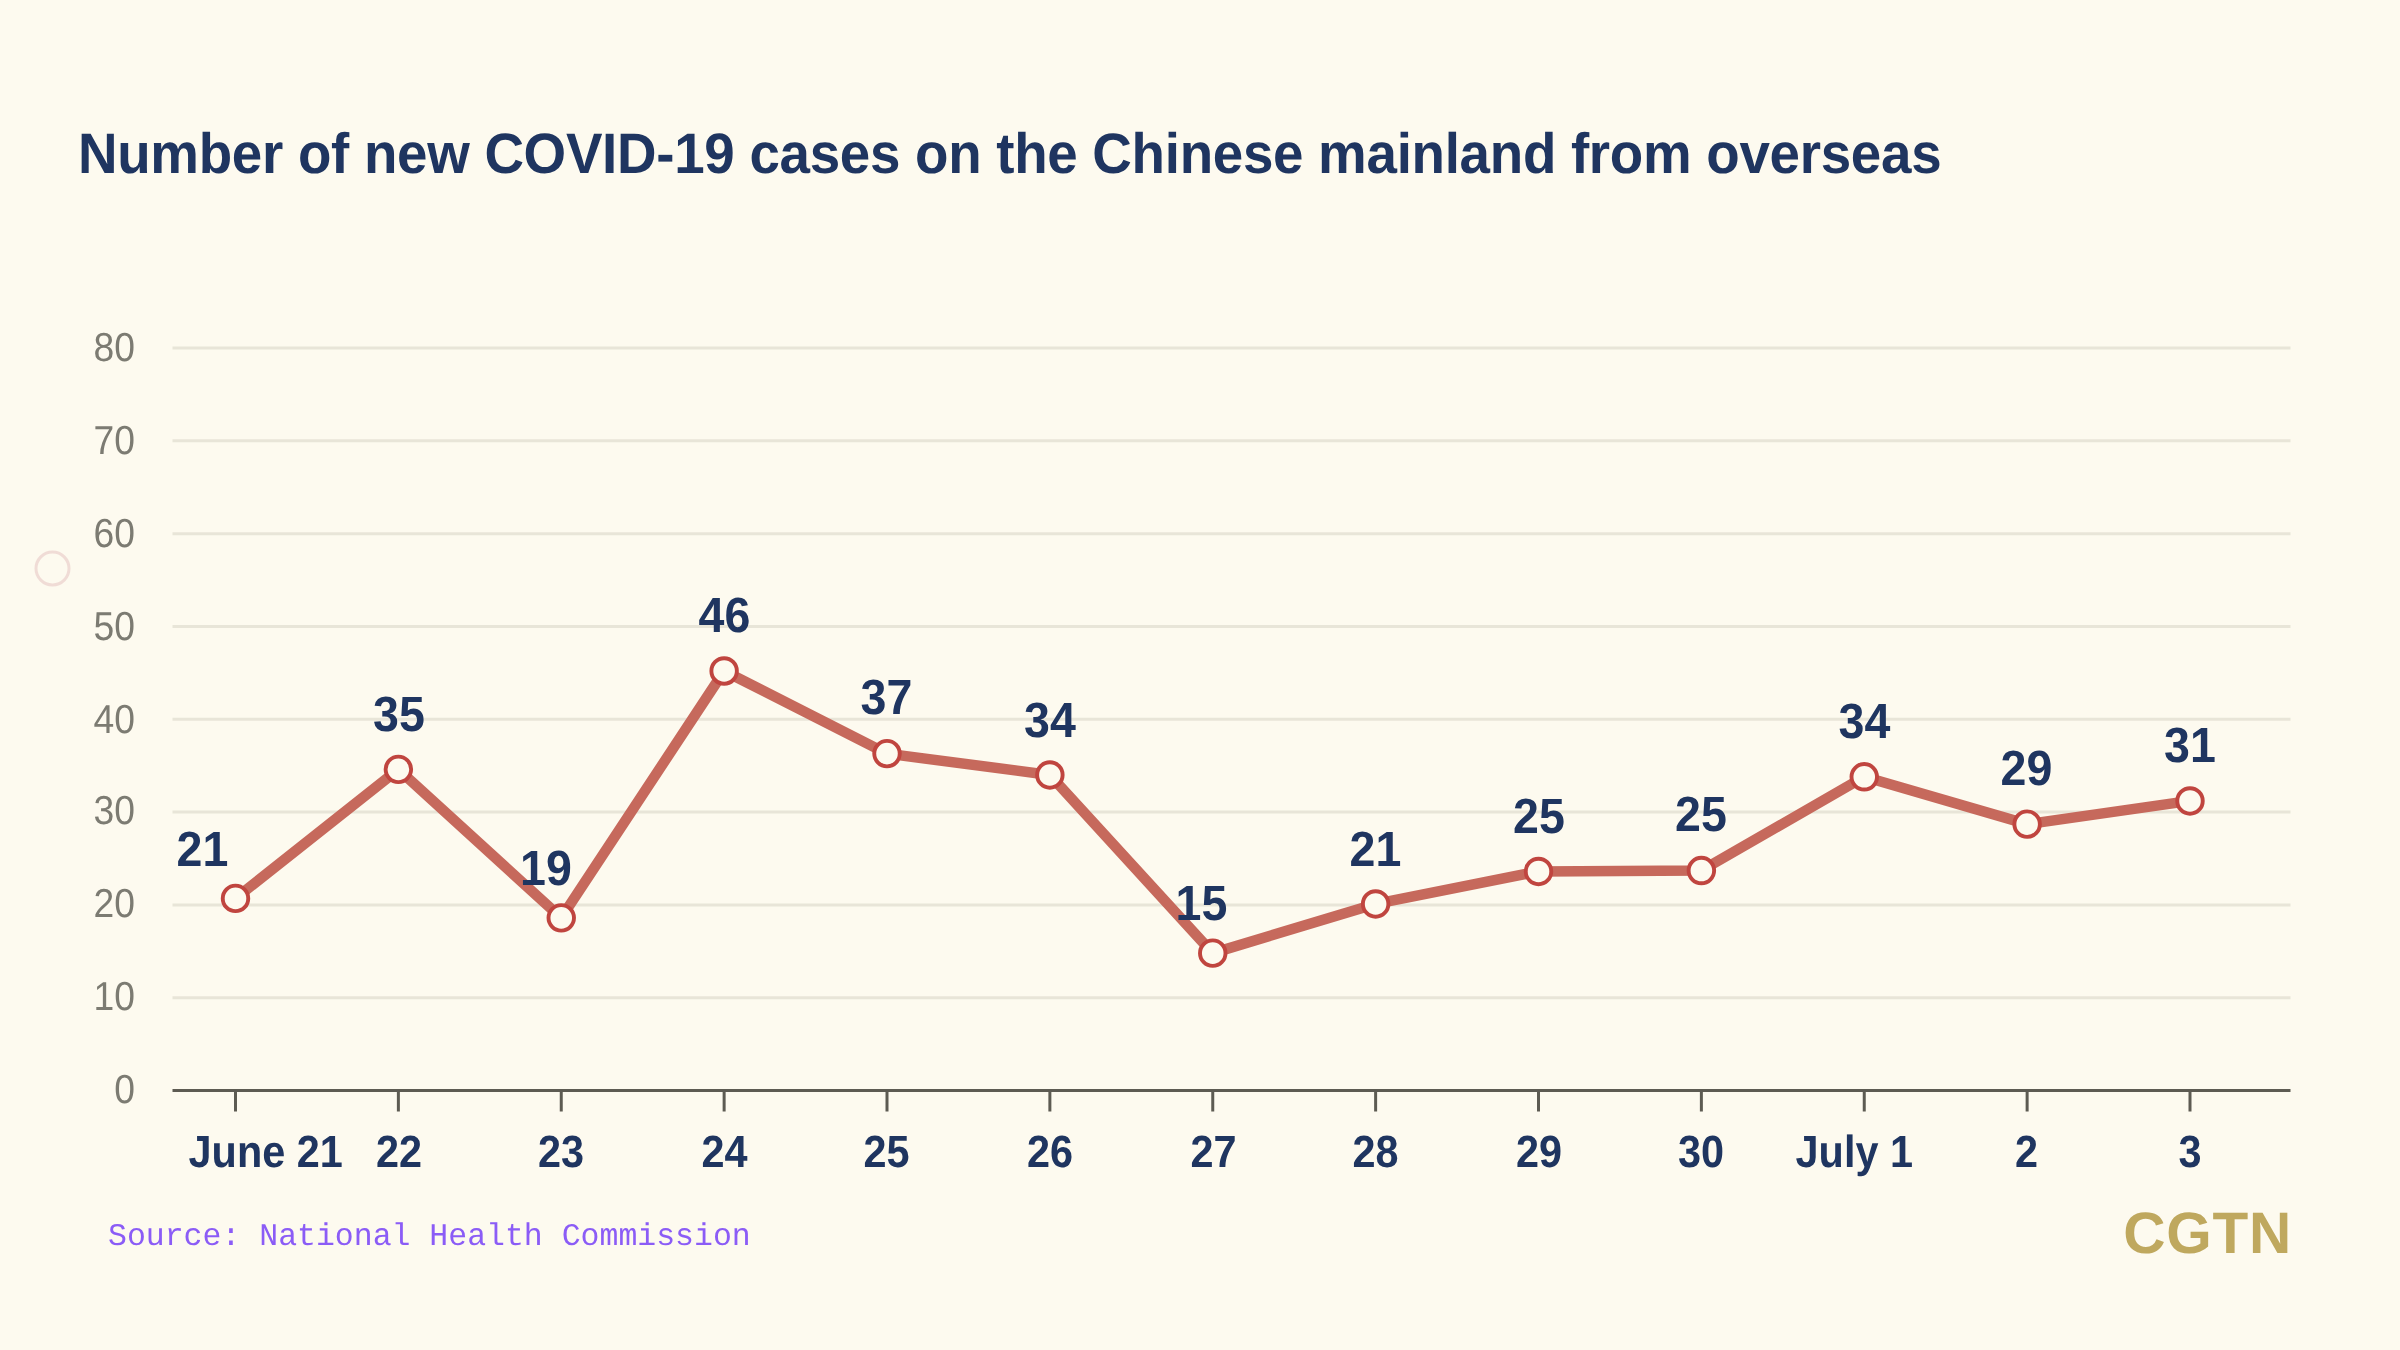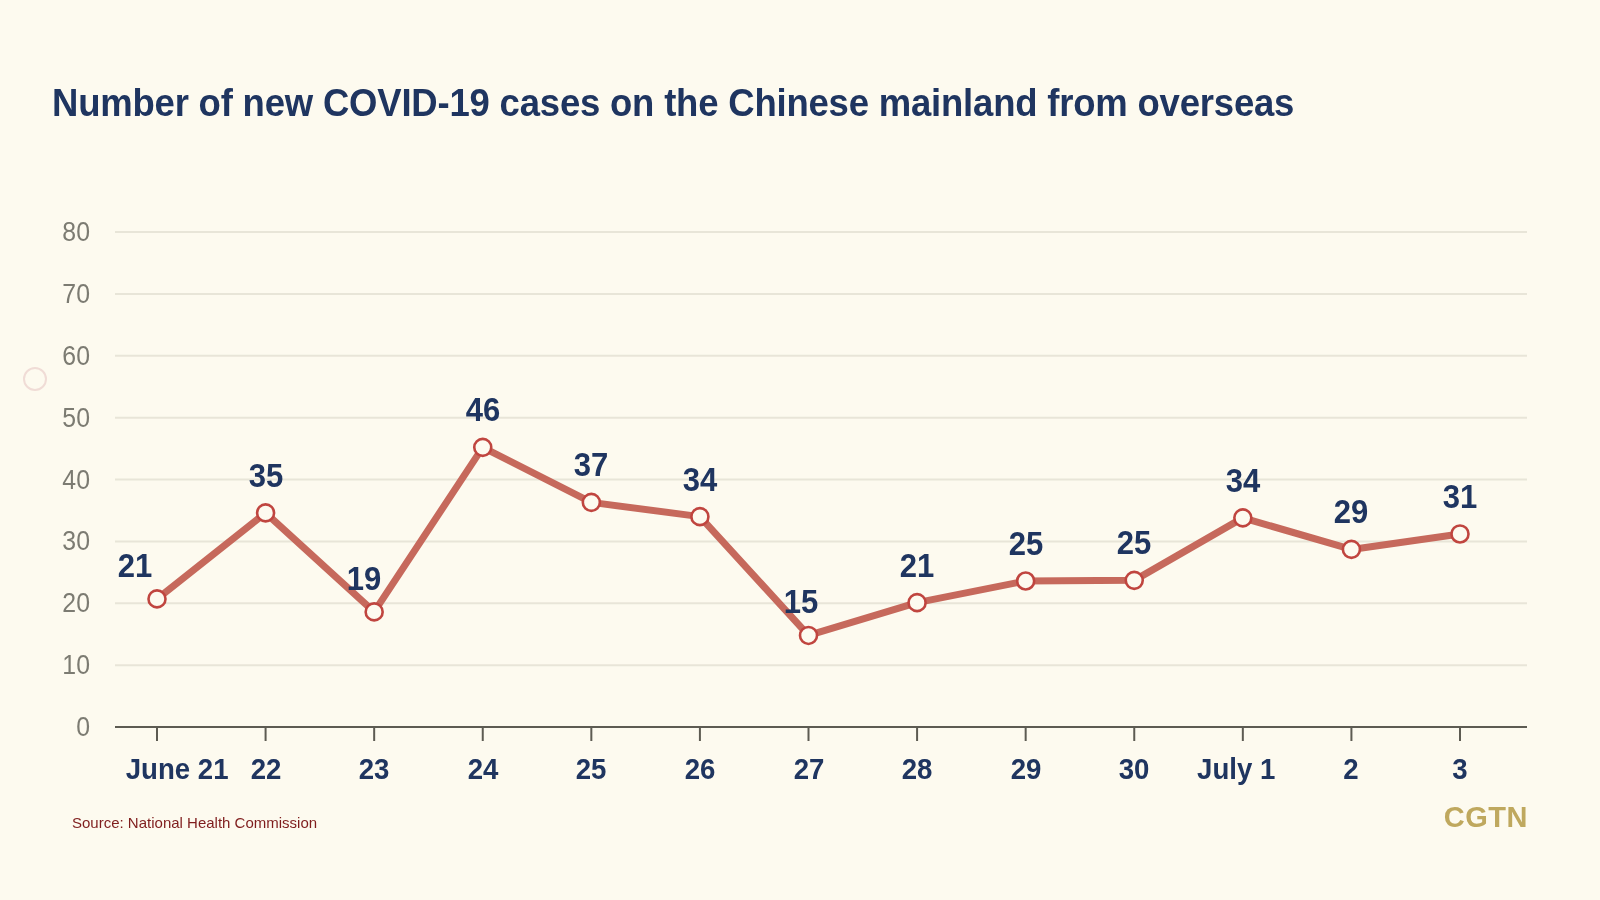--- a/index.html
+++ b/index.html
@@ -83,31 +83,31 @@
     transform: translate(-50%, -100%) scaleX(0.94);
     transform-origin: center bottom;
     white-space: nowrap;
   }
 
   
   #source-note {
     position: absolute;
     left: 72px;
     top: 814px;
-    font-family: Liberation Sans, sans-serif;
-    font-size: 15px;
-    color: #7f1d1d;
+    font-family: Liberation Mono, monospace;
+    font-size: 21px;
+    color: #8b5cf6;
     white-space: nowrap;
   }
   #cgtn-logo {
     position: absolute;
     right: 72px;
     top: 801px;
     font-family: "Liberation Sans", sans-serif;
-    font-size: 29px;
+    font-size: 39px;
     font-weight: bold;
     color: #bfa85e;
     letter-spacing: 0.5px;
     white-space: nowrap;
   }
 </style>
 </head>
 <body>
 
 <div id="root">

